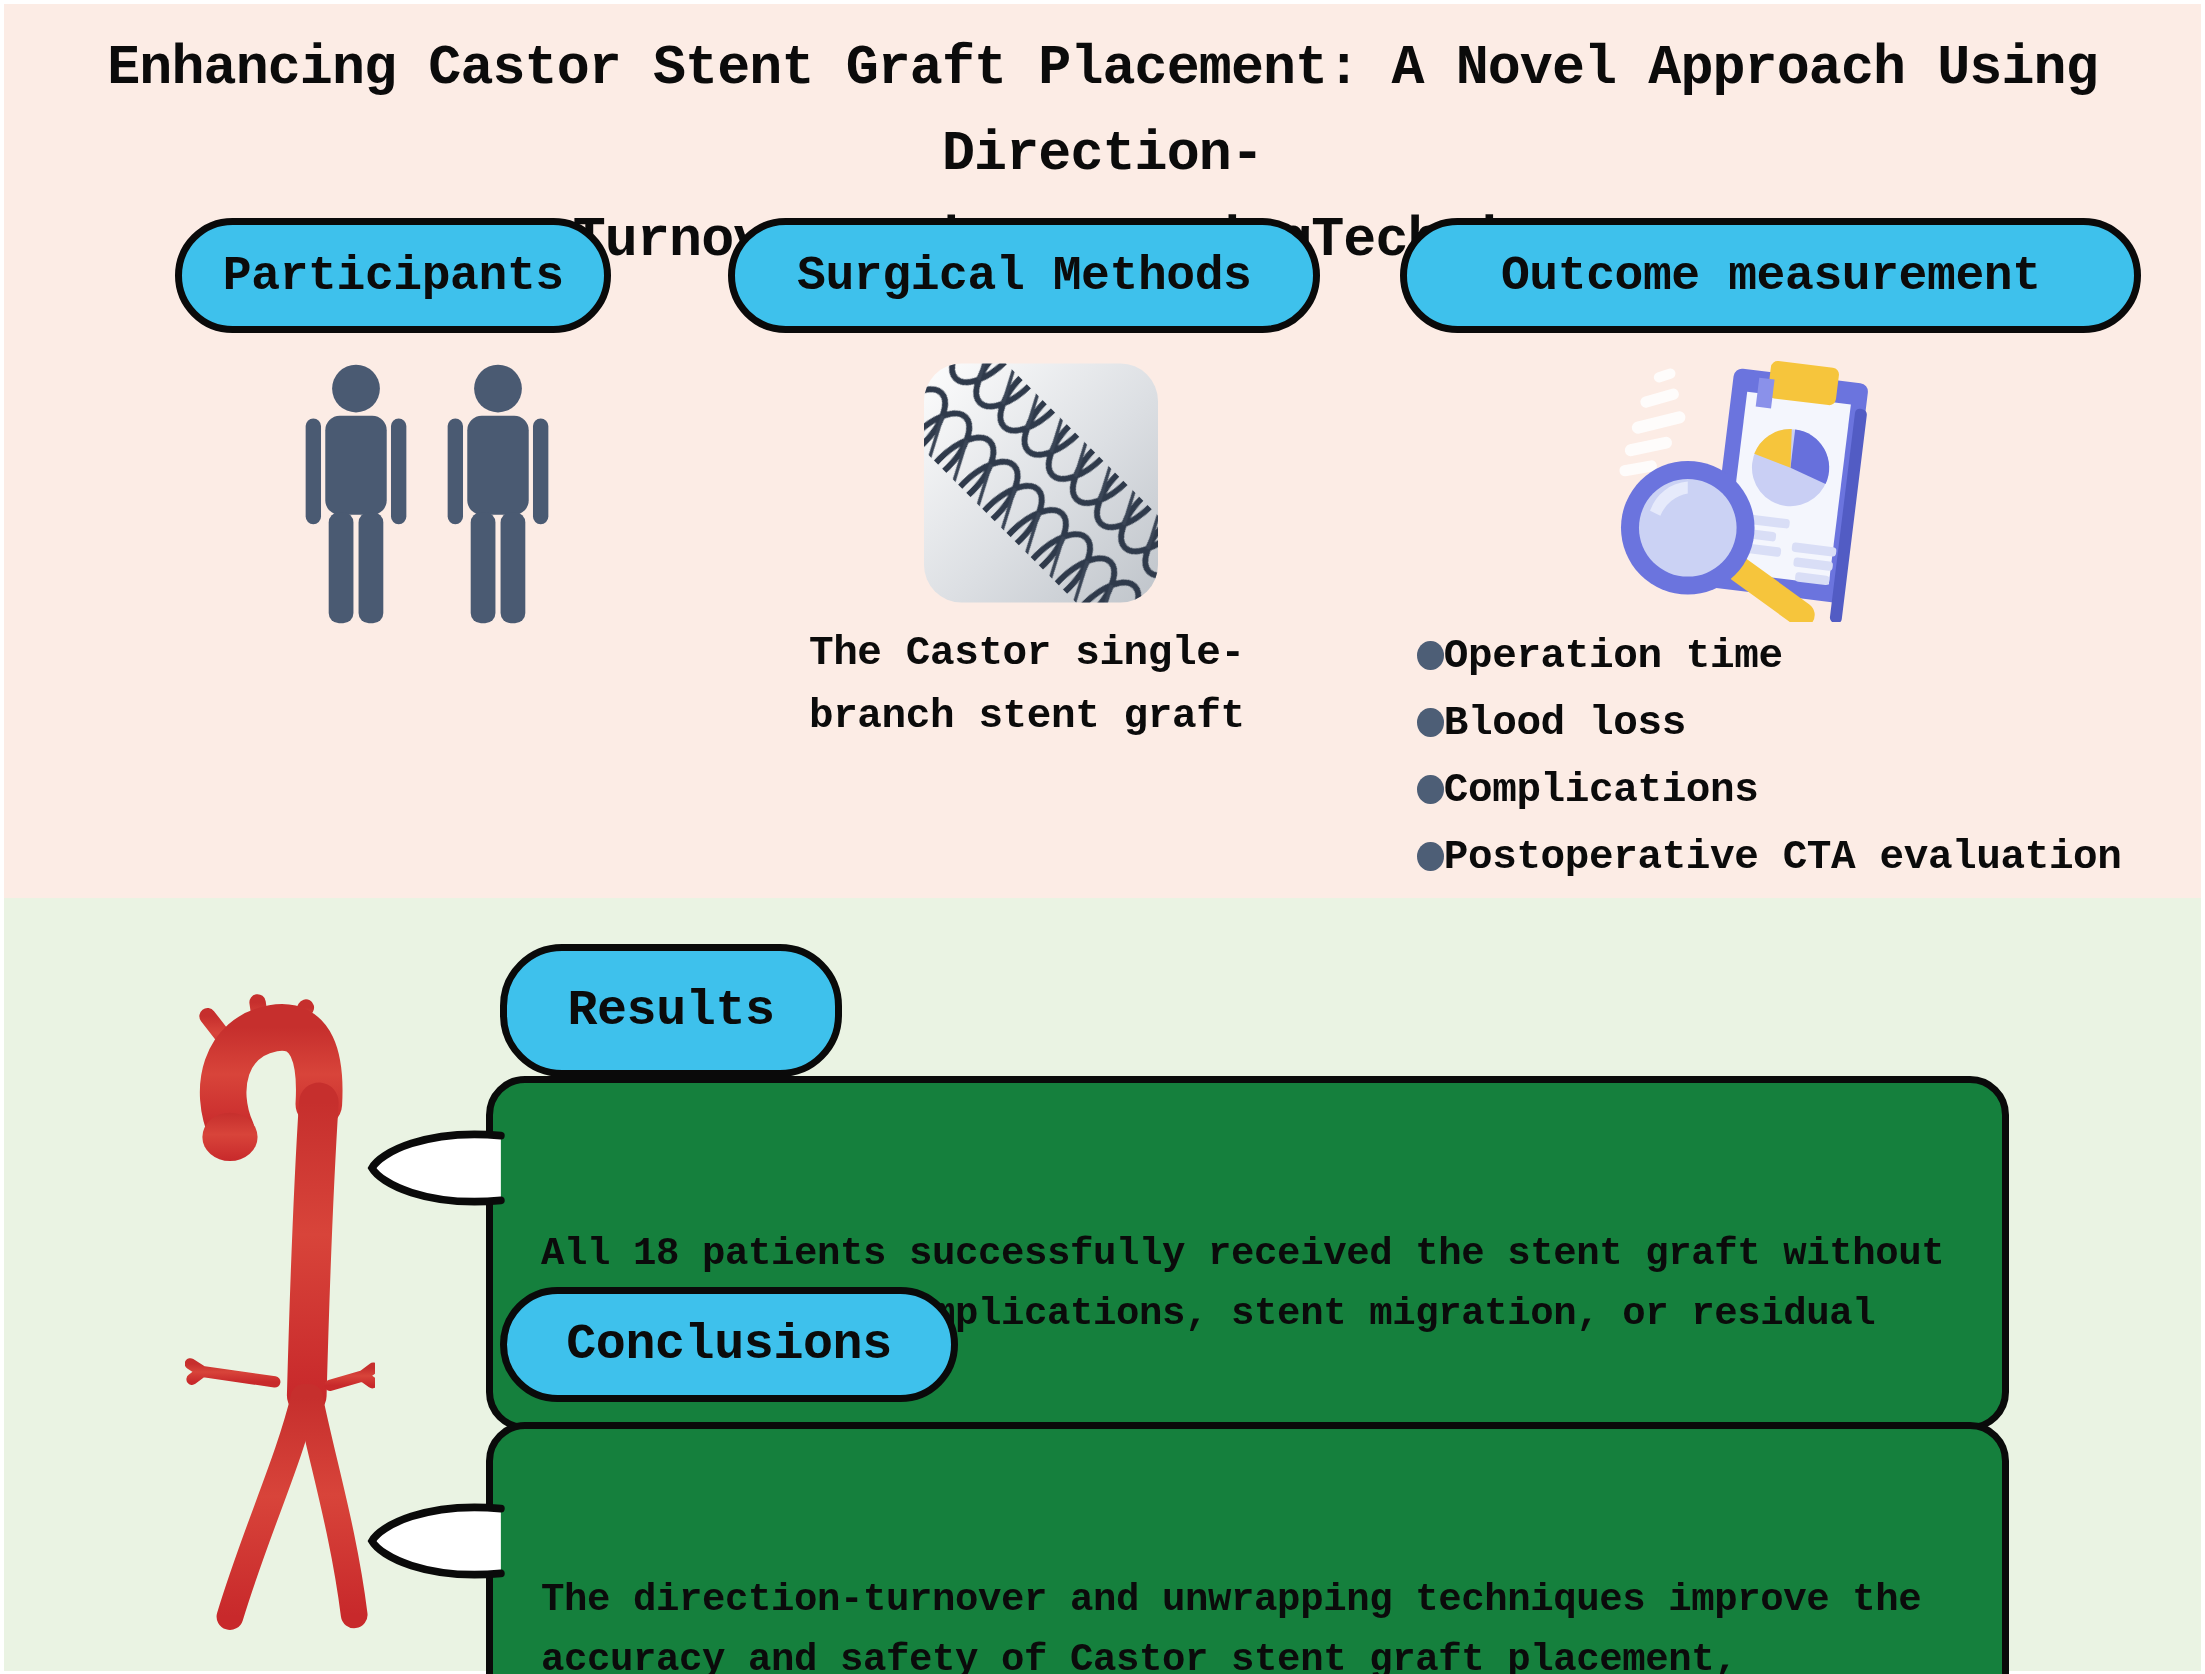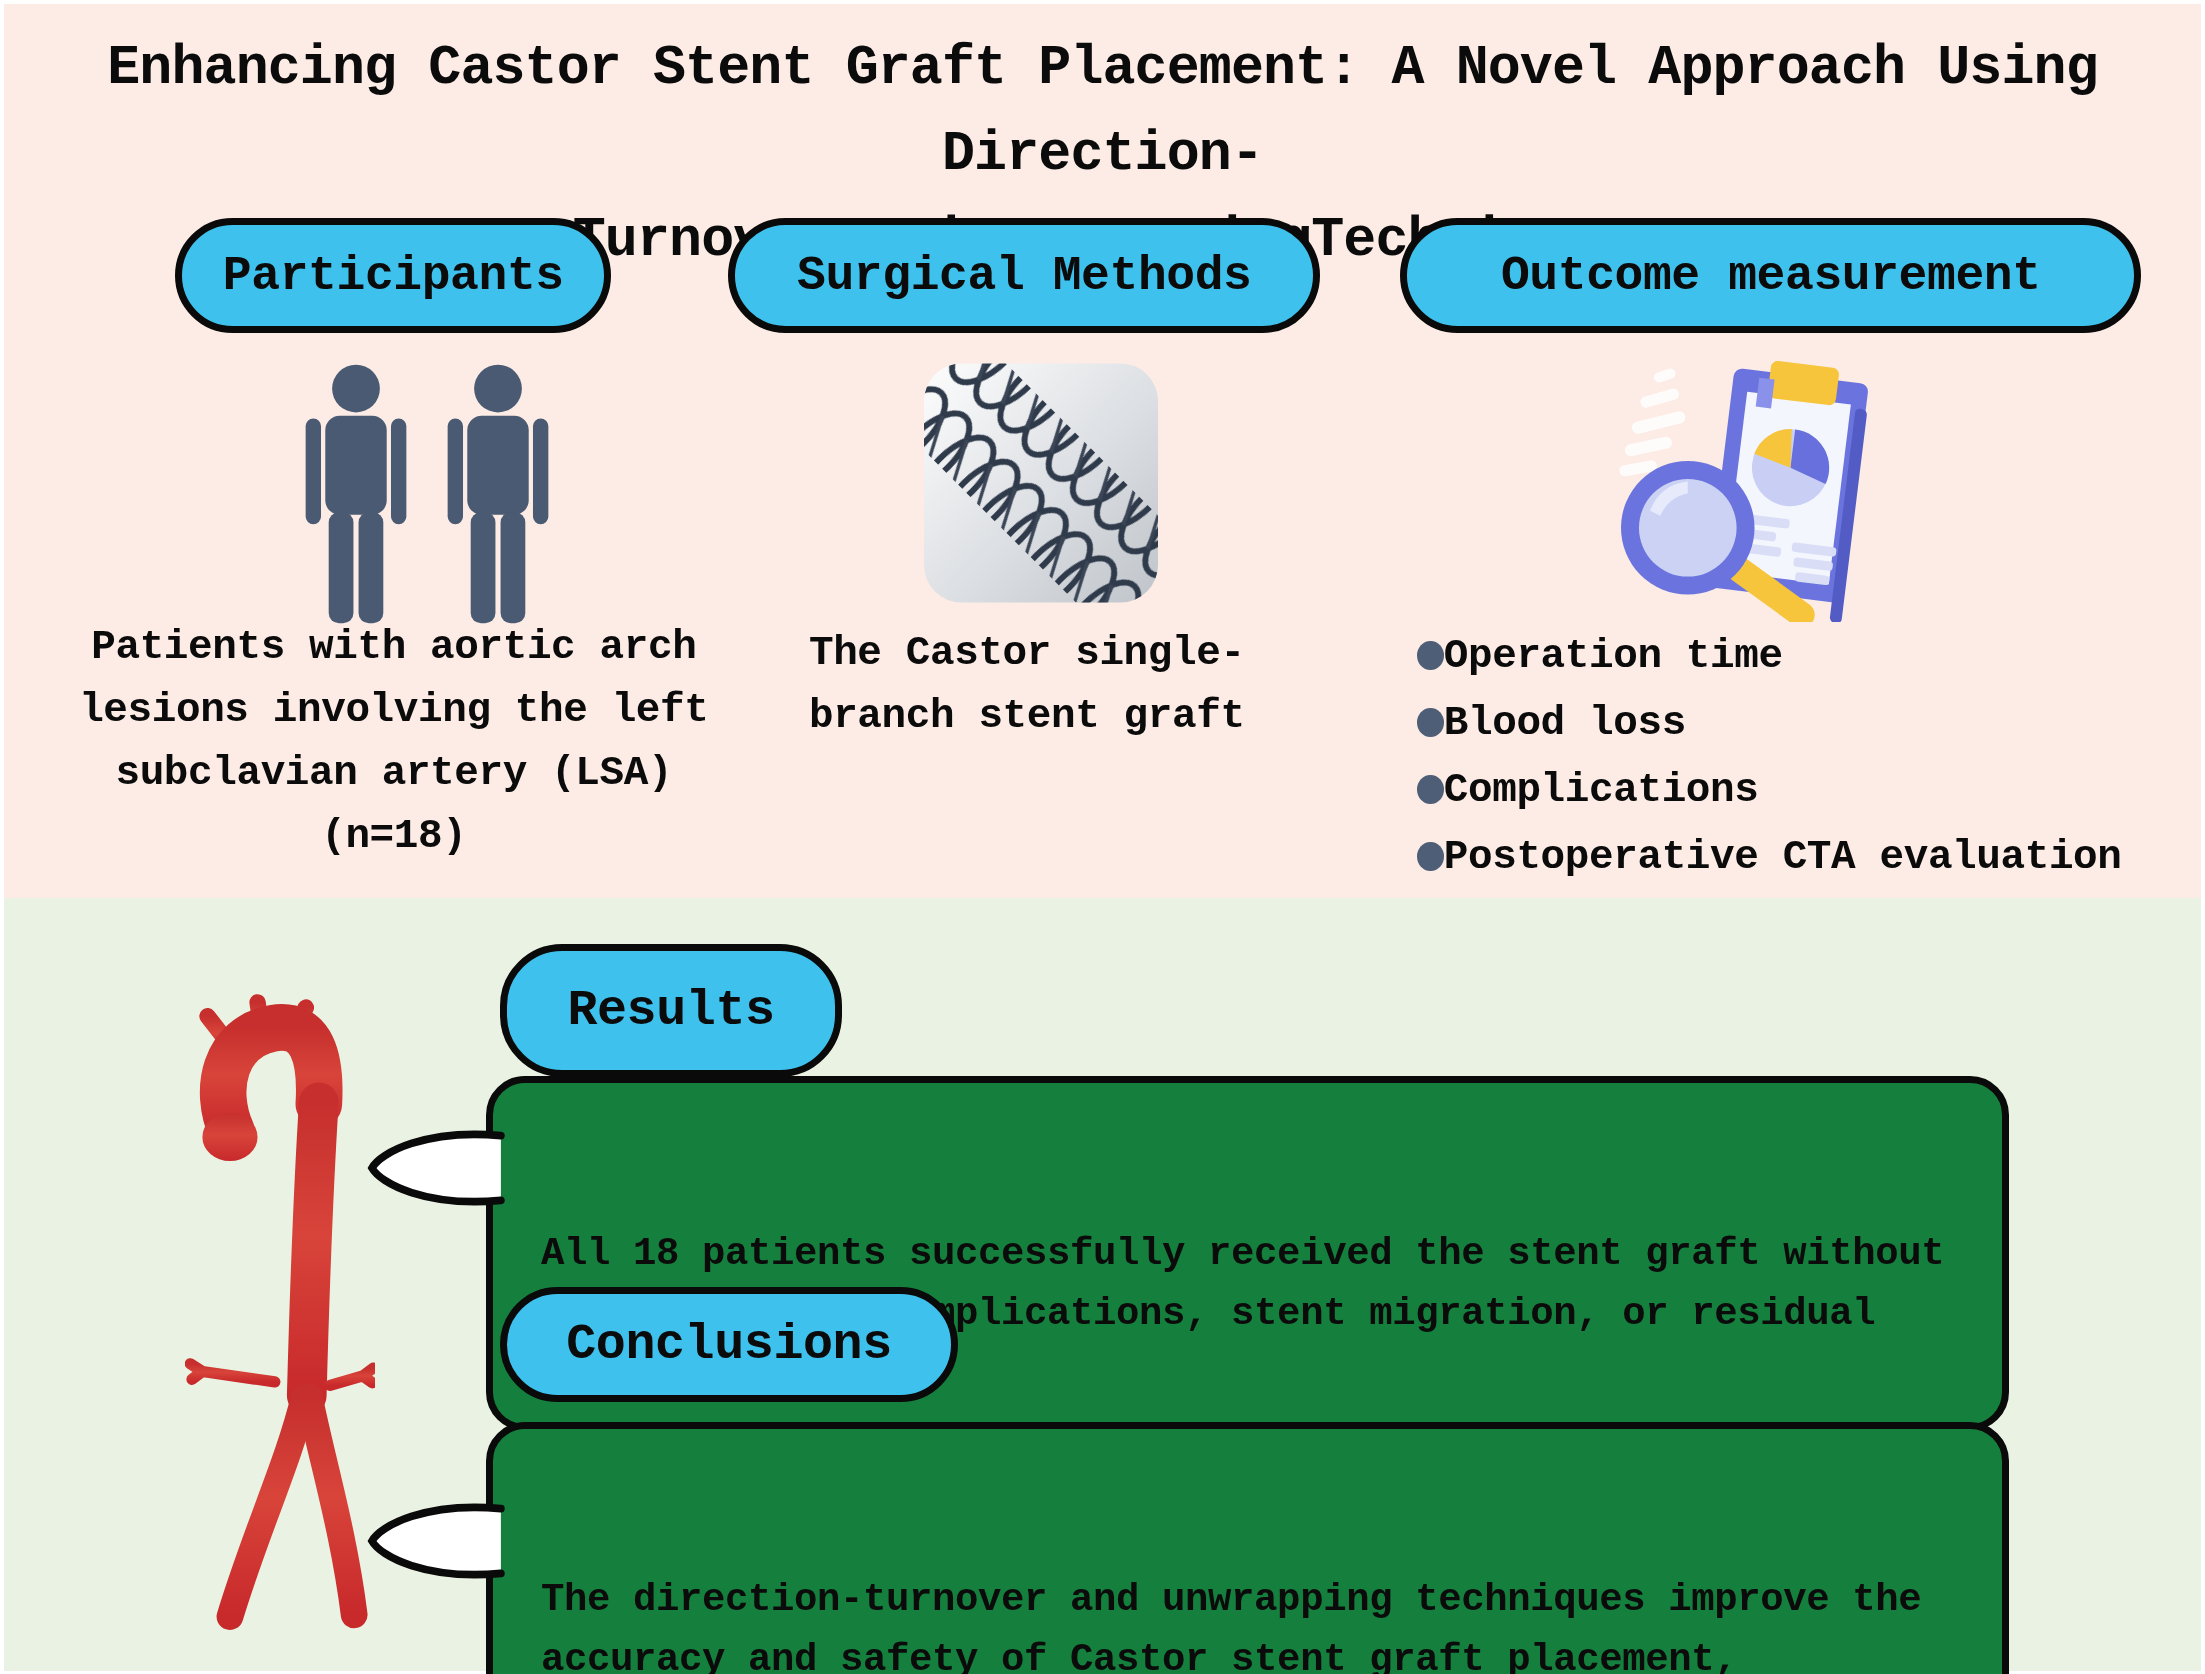--- a/index.html
+++ b/index.html
@@ -158,24 +158,20 @@
       </g>
 
       <g>
         <rect x="138" y="228" width="120" height="30" rx="15" fill="#F6C53C" transform="rotate(36 150 243)"></rect>
         <circle cx="92" cy="196" r="78" fill="#6B74DE"></circle>
         <circle cx="92" cy="196" r="57" fill="#CBD2F4"></circle>
         <path d="M48 176 A50 50 0 0 1 92 142 L92 156 A42 42 0 0 0 60 182 Z" fill="#E6EAFB"></path>
       </g>
     </svg>
 
-    <div class="desc" id="desc-participants">Patients with aortic arch
-lesions involving the left
-subclavian artery (LSA)
-(n=18)</div>
     <div class="desc" id="desc-methods">The Castor single-
 branch stent graft</div>
 
     <ul class="bullets">
       <li>
         <span class="dot"></span>
         <span>Operation time</span>
       </li>
       <li>
         <span class="dot"></span>

